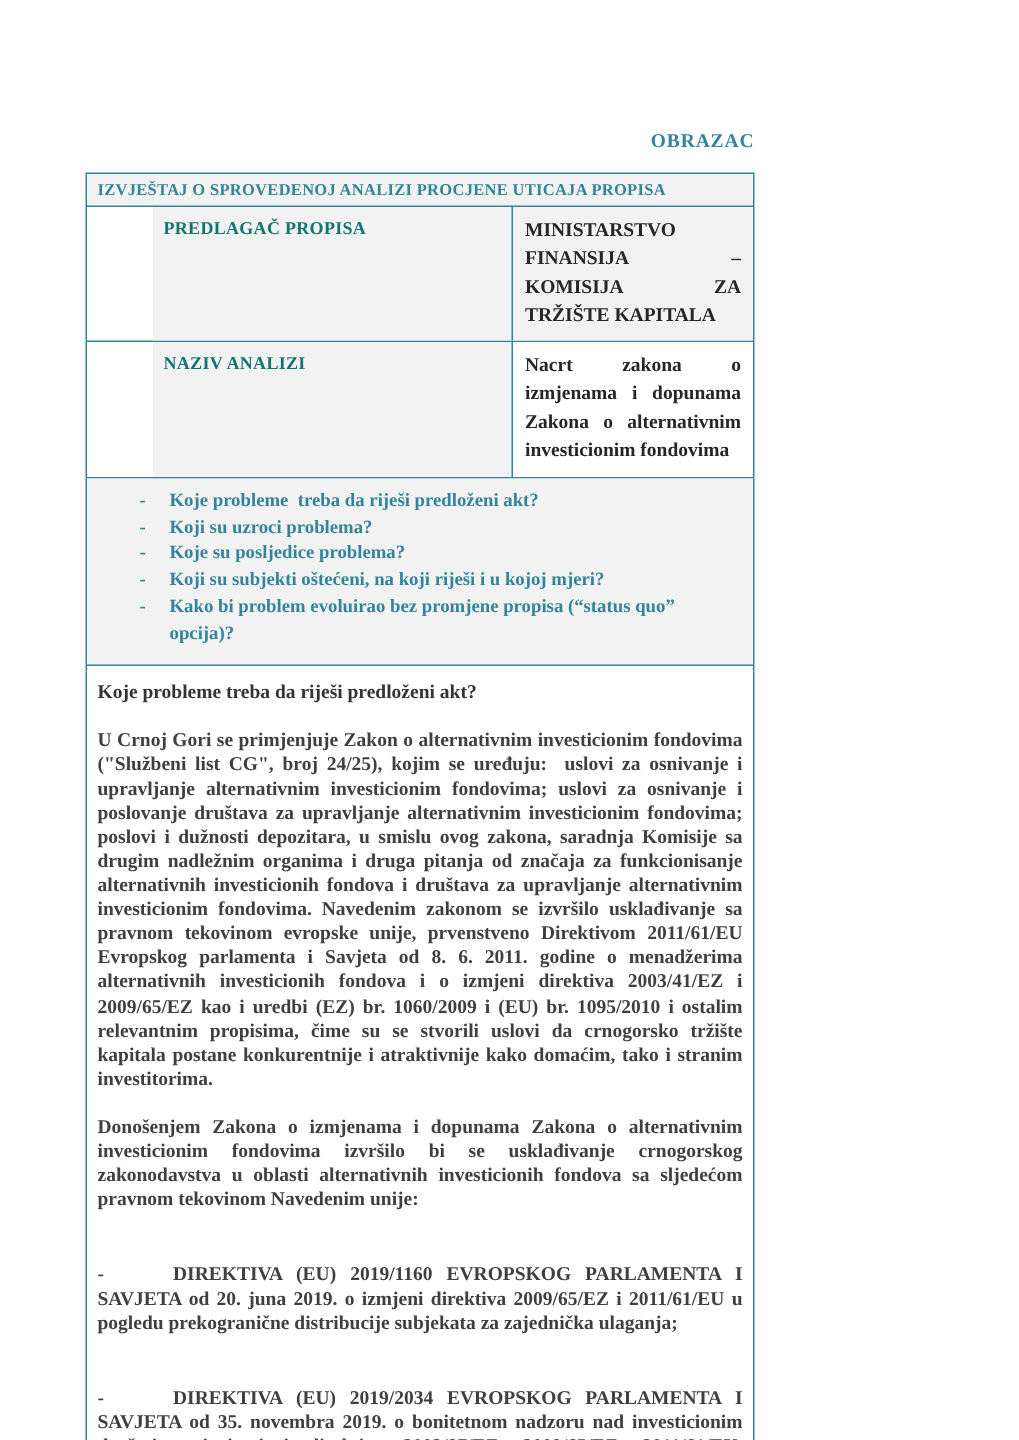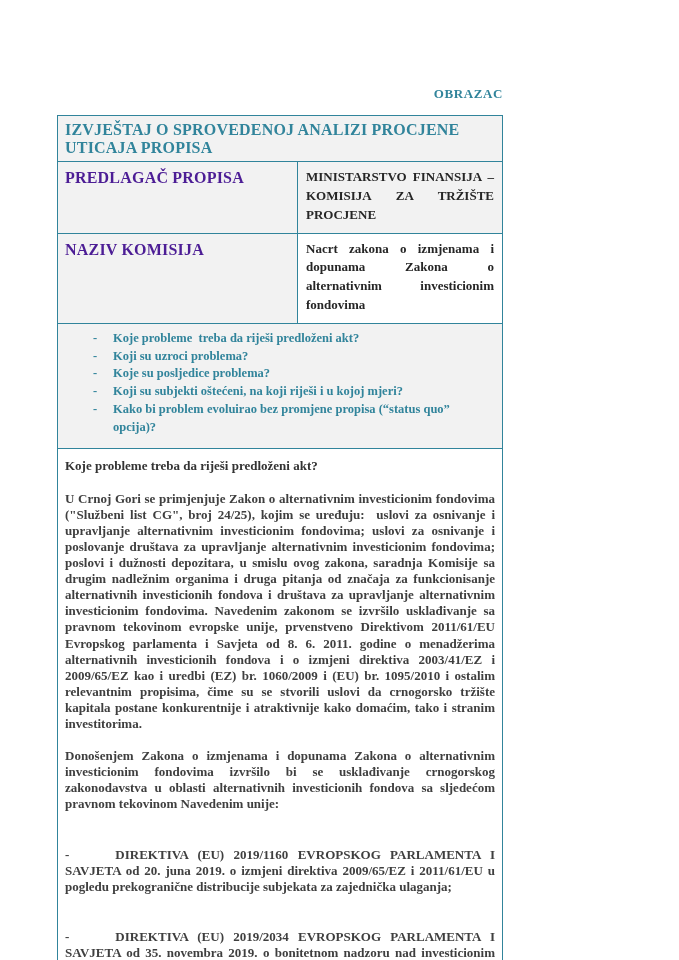--- a/index.html
+++ b/index.html
@@ -27,35 +27,36 @@
   .doc-table {
     border: 1px solid #31849B;
   }
   .t-row { border-bottom: 1px solid #31849B; }
   .t-row:last-child { border-bottom: none; }
 
   .title-row {
     background: #f2f2f2;
     color: #31849B;
     font-weight: bold;
-    font-size: 16px;
+    font-size: 11px;
     padding: 5px 7px 4px 7px;
     letter-spacing: 0.2px;
   }
   .two-col { display: flex; align-items: stretch; }
   .label-cell {
     width: 240px;
     box-sizing: border-box;
     border-right: 1px solid #31849B;
     background: #f2f2f2;
-    color: #4c1d95;
+    color: #0f766e;
     font-weight: bold;
-    font-size: 16px;
+    font-size: 12px;
     padding: 7px 7px;
     letter-spacing: 0.2px;
+    margin-left: 44px;
   }
   .value-cell {
     flex: 1;
     box-sizing: border-box;
     font-weight: bold;
     font-size: 13px;
     color: #262626;
     text-align: justify;
     line-height: 1.45;
     padding: 6px 8px 8px 8px;
@@ -102,25 +103,25 @@
   <div class="form-label">OBRAZAC</div>
 
   <div class="doc-table">
 
     <div class="t-row title-row">
       <span>IZVJEŠTAJ O SPROVEDENOJ ANALIZI PROCJENE UTICAJA PROPISA</span>
     </div>
 
     <div class="t-row two-col">
       <div class="label-cell">PREDLAGAČ PROPISA</div>
-      <div class="value-cell shaded">MINISTARSTVO FINANSIJA – KOMISIJA ZA TRŽIŠTE PROCJENE</div>
+      <div class="value-cell shaded">MINISTARSTVO FINANSIJA – KOMISIJA ZA TRŽIŠTE KAPITALA</div>
     </div>
 
     <div class="t-row two-col">
-      <div class="label-cell">NAZIV KOMISIJA</div>
+      <div class="label-cell">NAZIV ANALIZI</div>
       <div class="value-cell">Nacrt zakona o izmjenama i dopunama Zakona o alternativnim investicionim fondovima</div>
     </div>
 
     <div class="t-row section-row">
       <ul class="q-list">
         <li>
           <span class="dash">-</span>
           <span>Koje probleme &nbsp;treba da riješi predloženi akt?</span>
         </li>
         <li>

